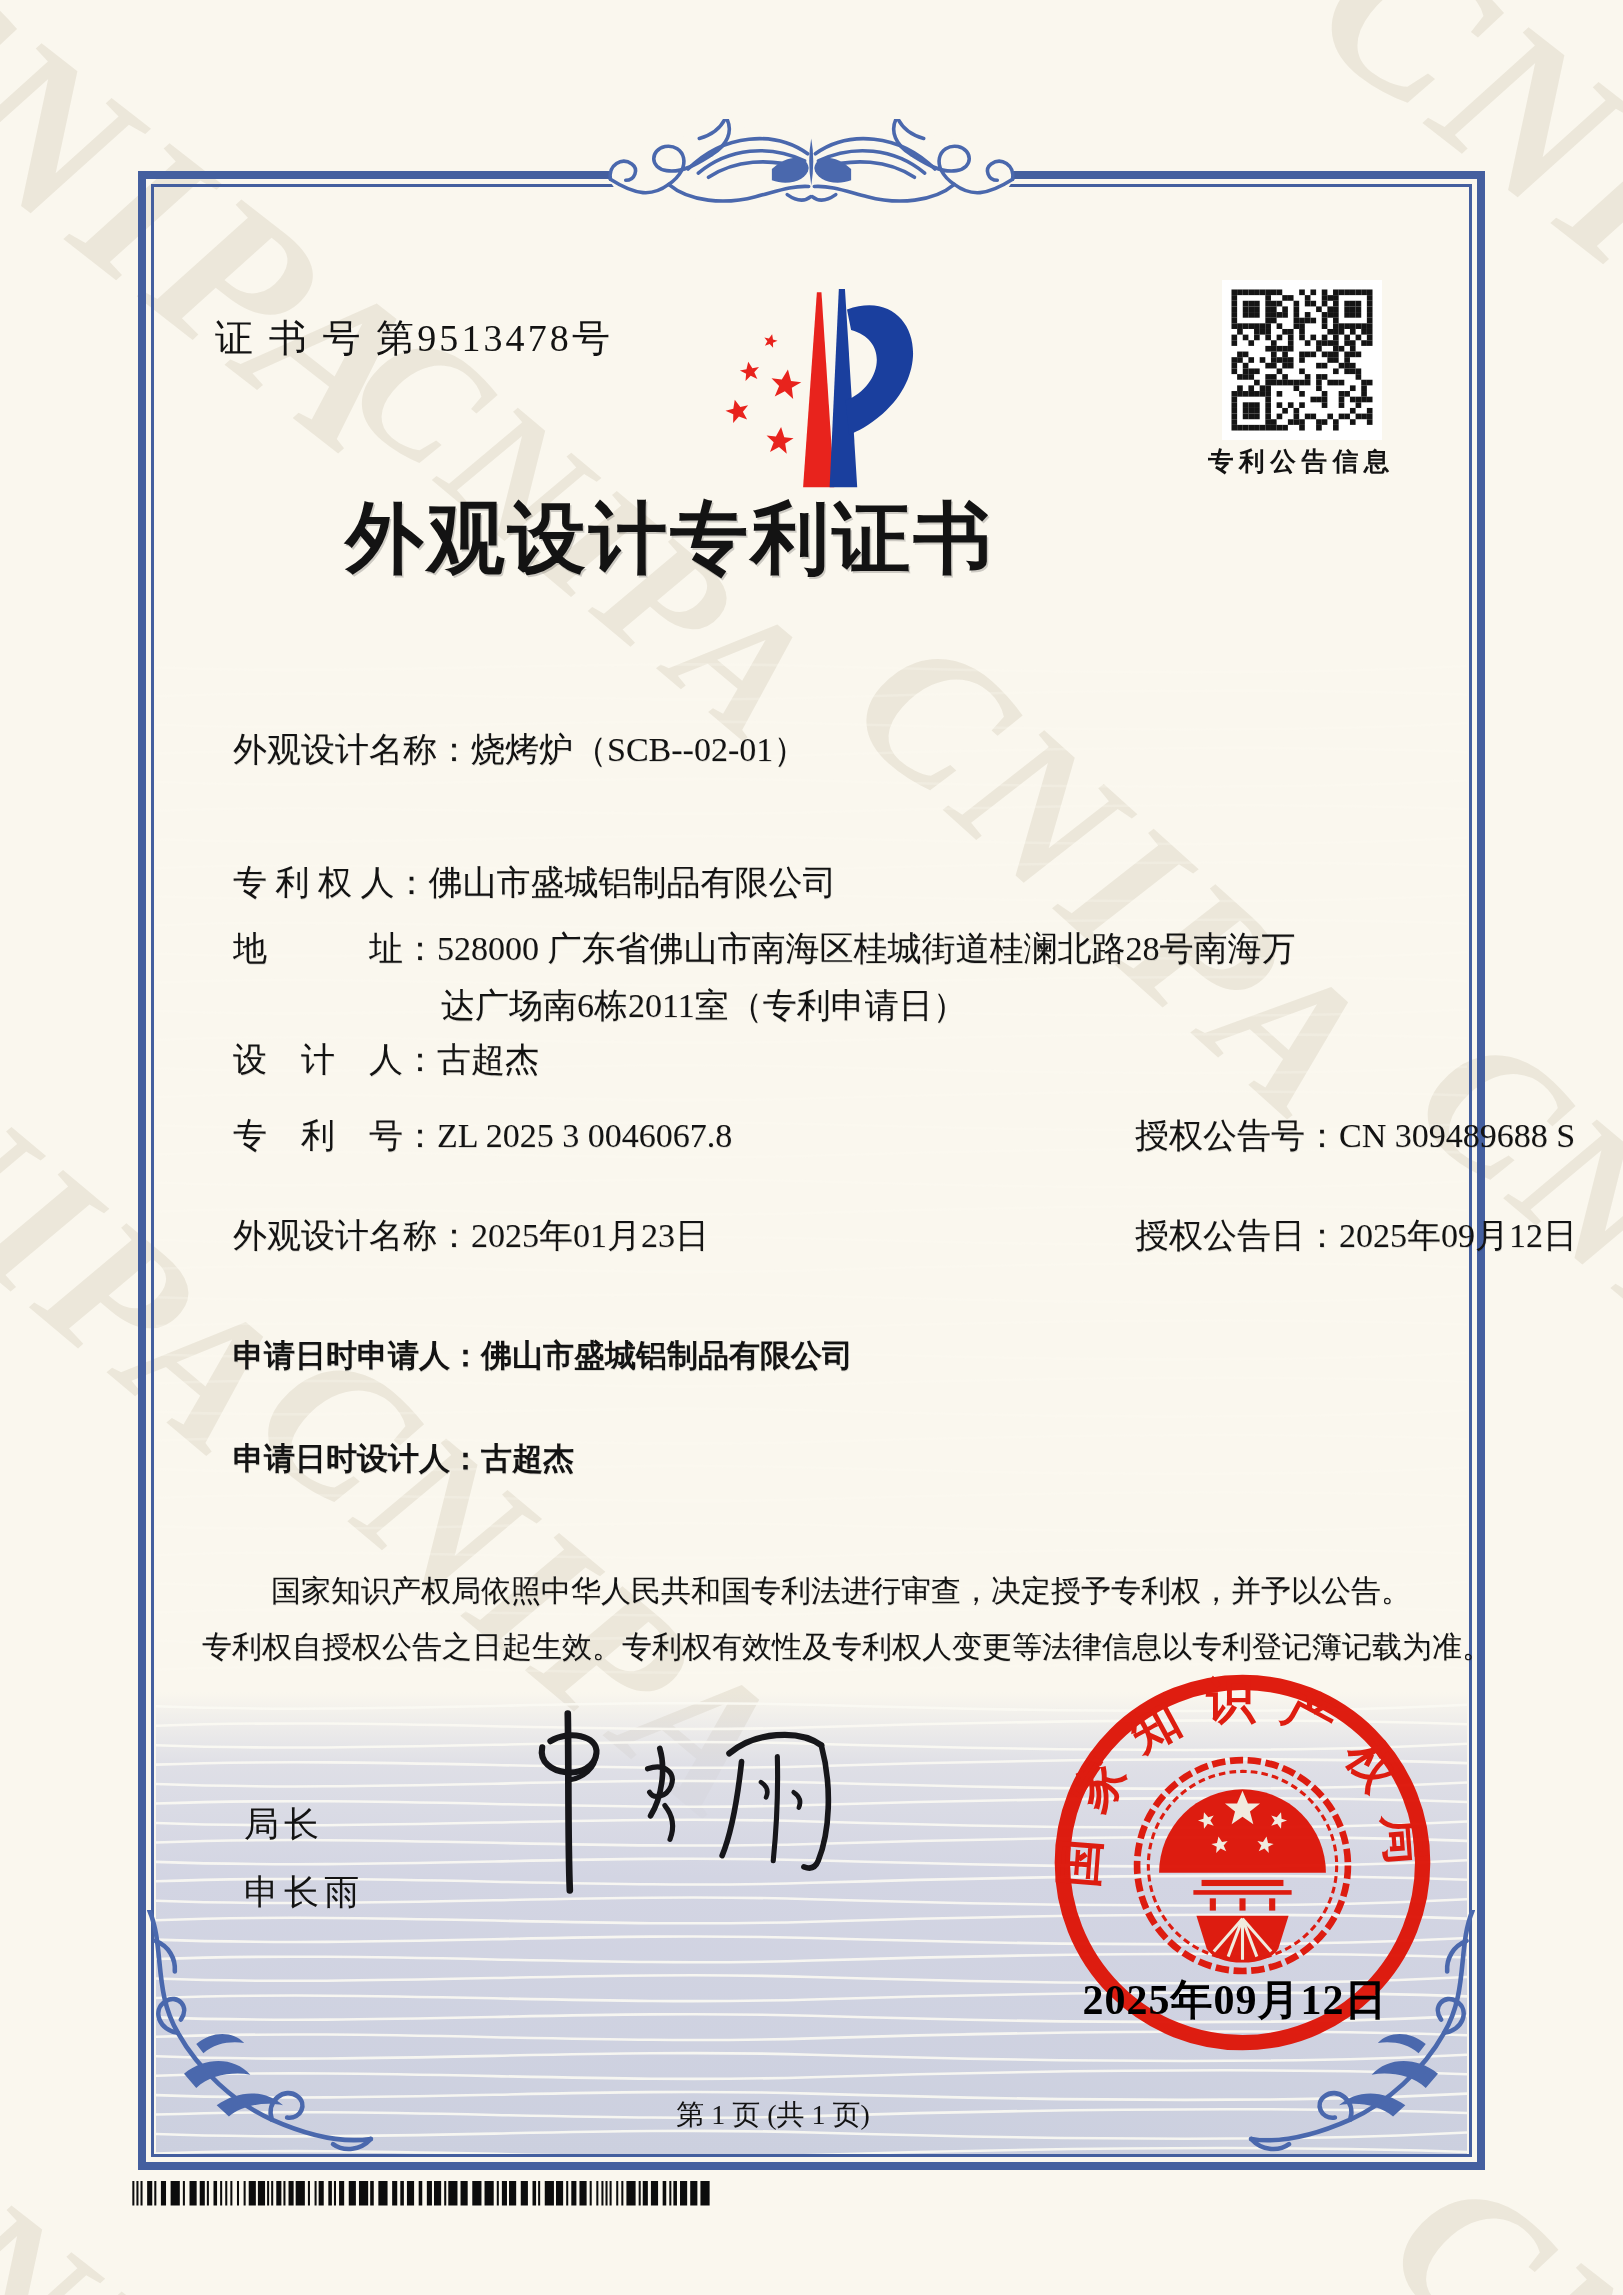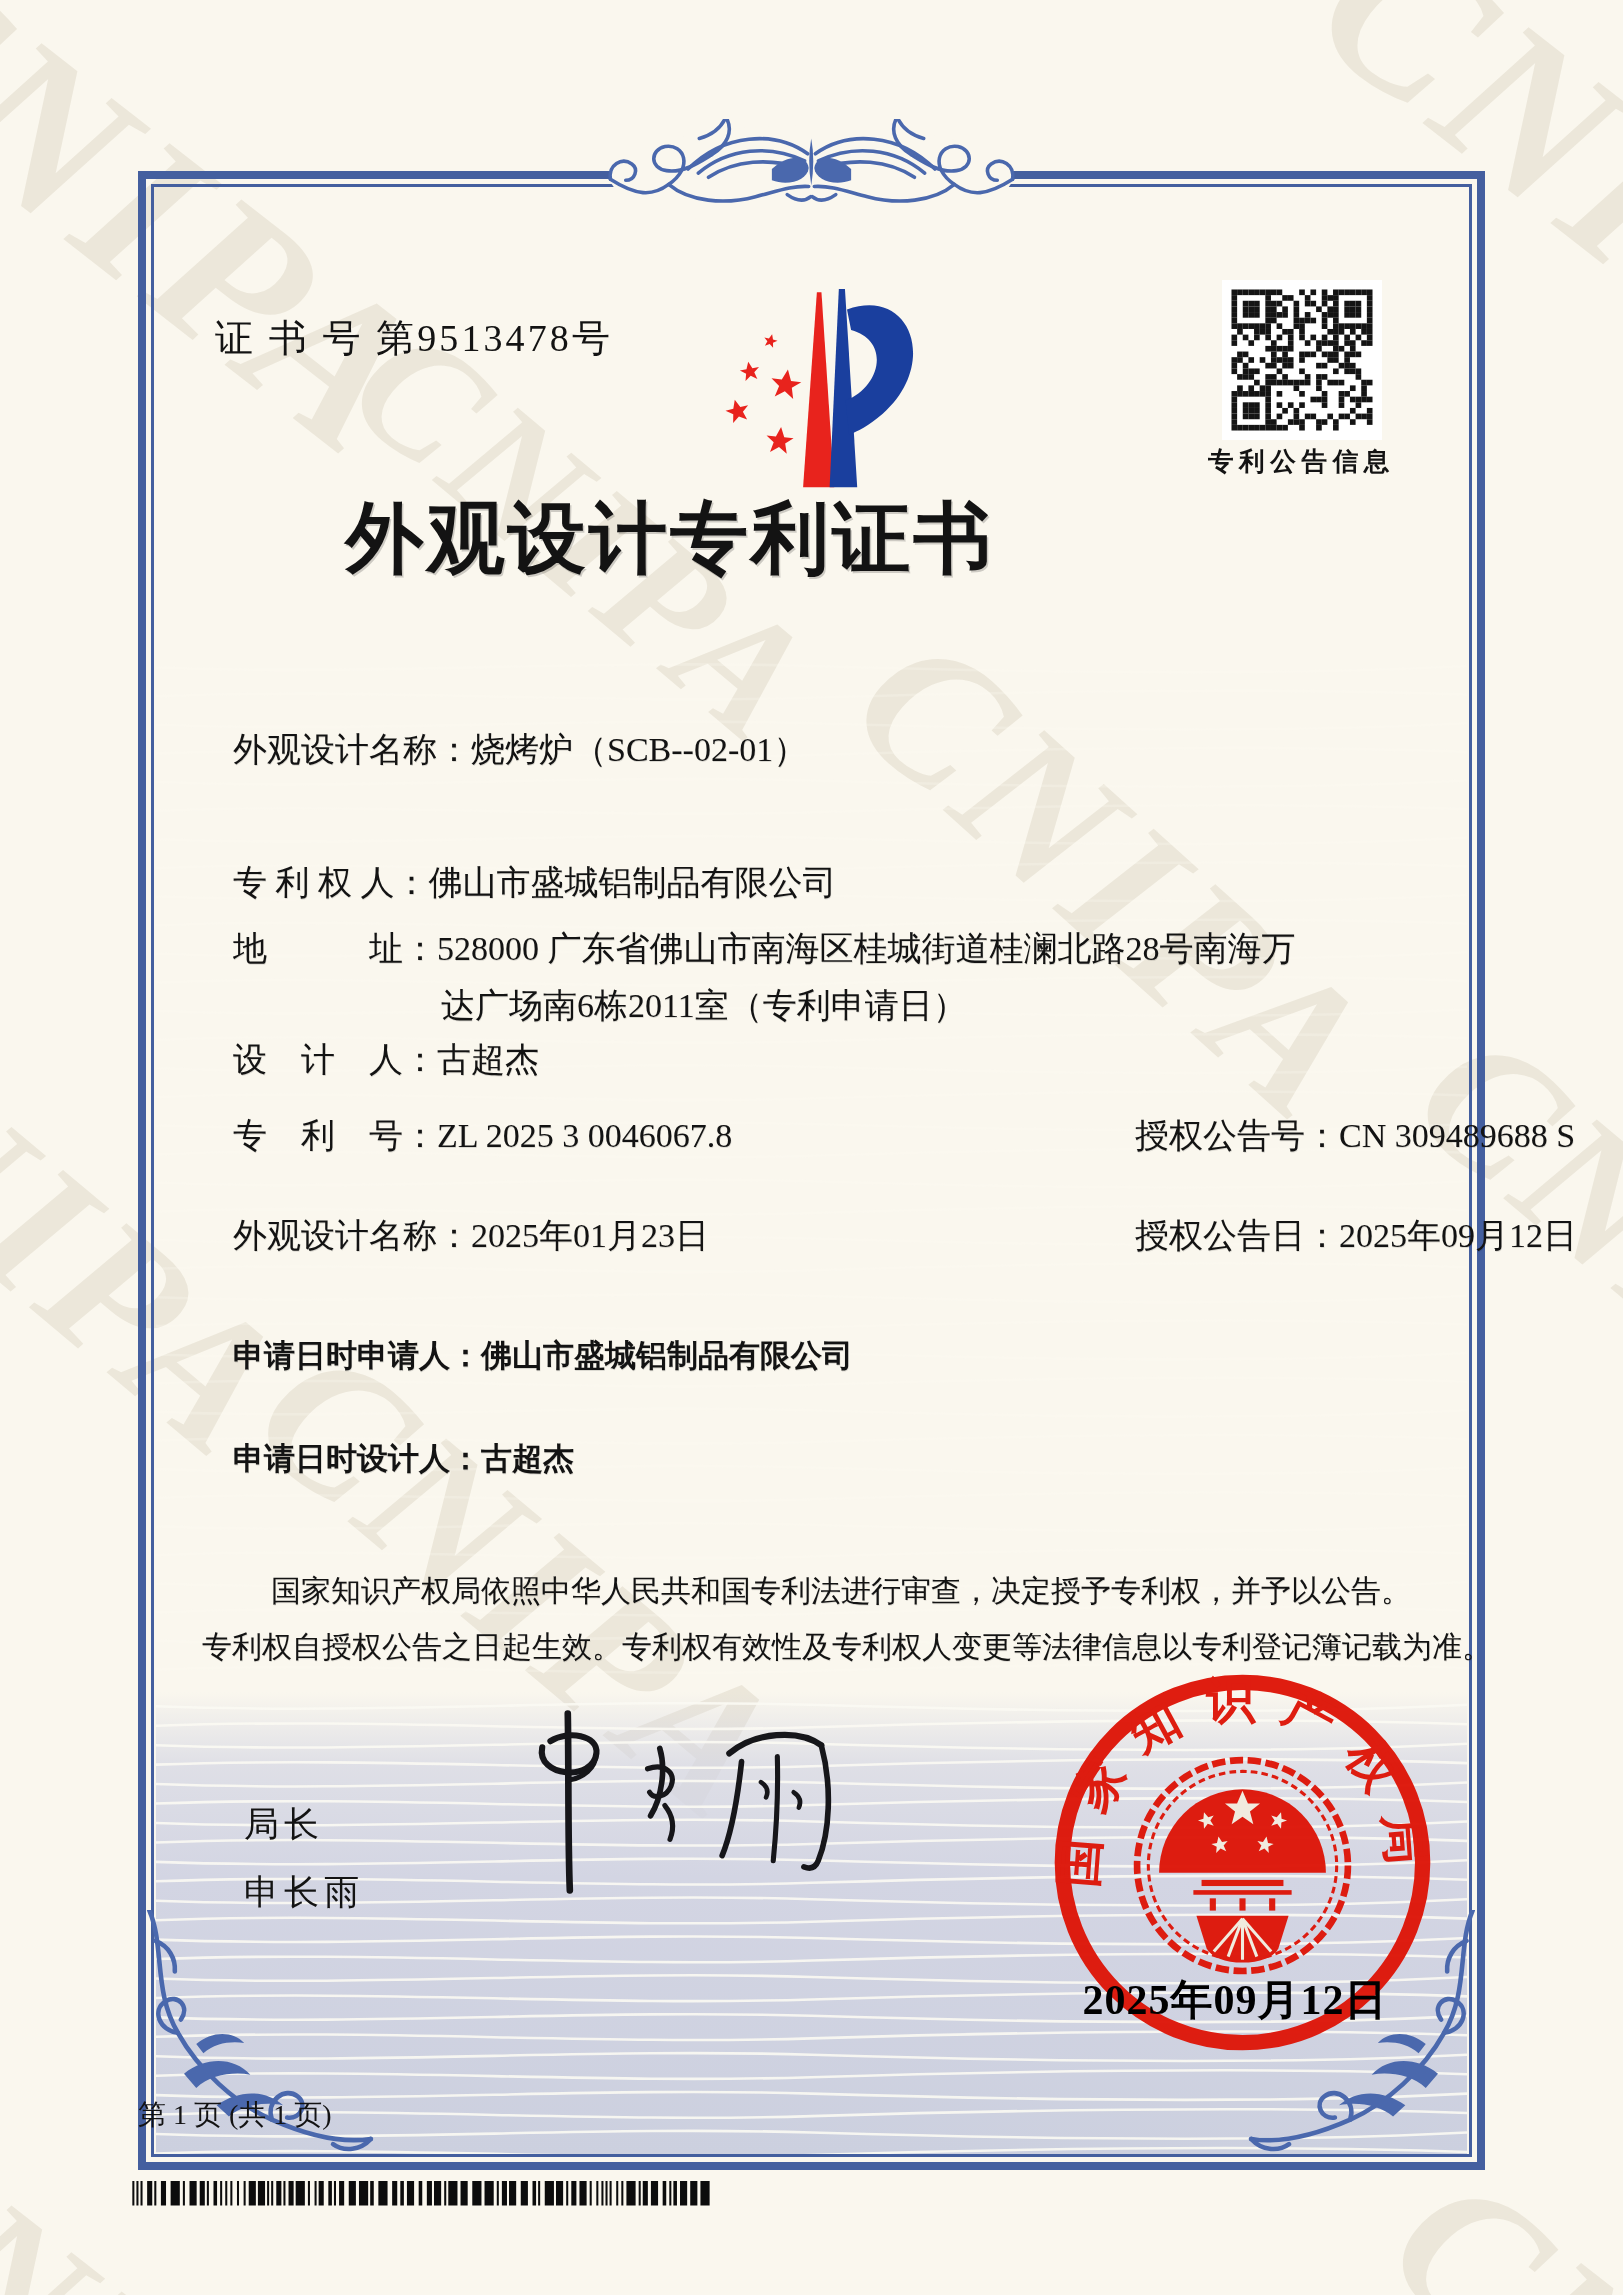--- a/index.html
+++ b/index.html
@@ -45,21 +45,21 @@
   .row .lbl{display:inline-block;}
   .rpair{position:absolute;left:902px;top:0;}
   .addr2{position:absolute;left:441px;font-size:34px;white-space:nowrap;
     text-shadow:0.5px 1px 0 rgba(0,0,0,0.12);}
   .body-line{position:absolute;font-size:30px;white-space:nowrap;
     text-shadow:0.5px 1px 0 rgba(0,0,0,0.1);}
   .officer{position:absolute;left:244px;font-size:35px;
     font-family:"Liberation Sans","DejaVu Sans",sans-serif;letter-spacing:5.1px;}
   .seal-date{position:absolute;left:1033px;top:1972px;width:404px;text-align:center;
     font-size:42px;font-weight:600;letter-spacing:1px;color:#000;z-index:9;}
-  .footer-page{position:absolute;left:138px;top:2096px;width:1270px;text-align:left;
+  .footer-page{position:absolute;left:138px;top:2096px;width:1270px;text-align:center;
     font-size:28px;}
   .qr-box{position:absolute;left:1222px;top:280px;width:160px;height:160px;background:#fff;}
   .qr-caption{position:absolute;left:1196px;top:444px;width:211px;text-align:center;
     font-size:25.6px;font-weight:600;letter-spacing:5.6px;}
 </style>
 </head>
 <body>
 
 <div class="page">
 

